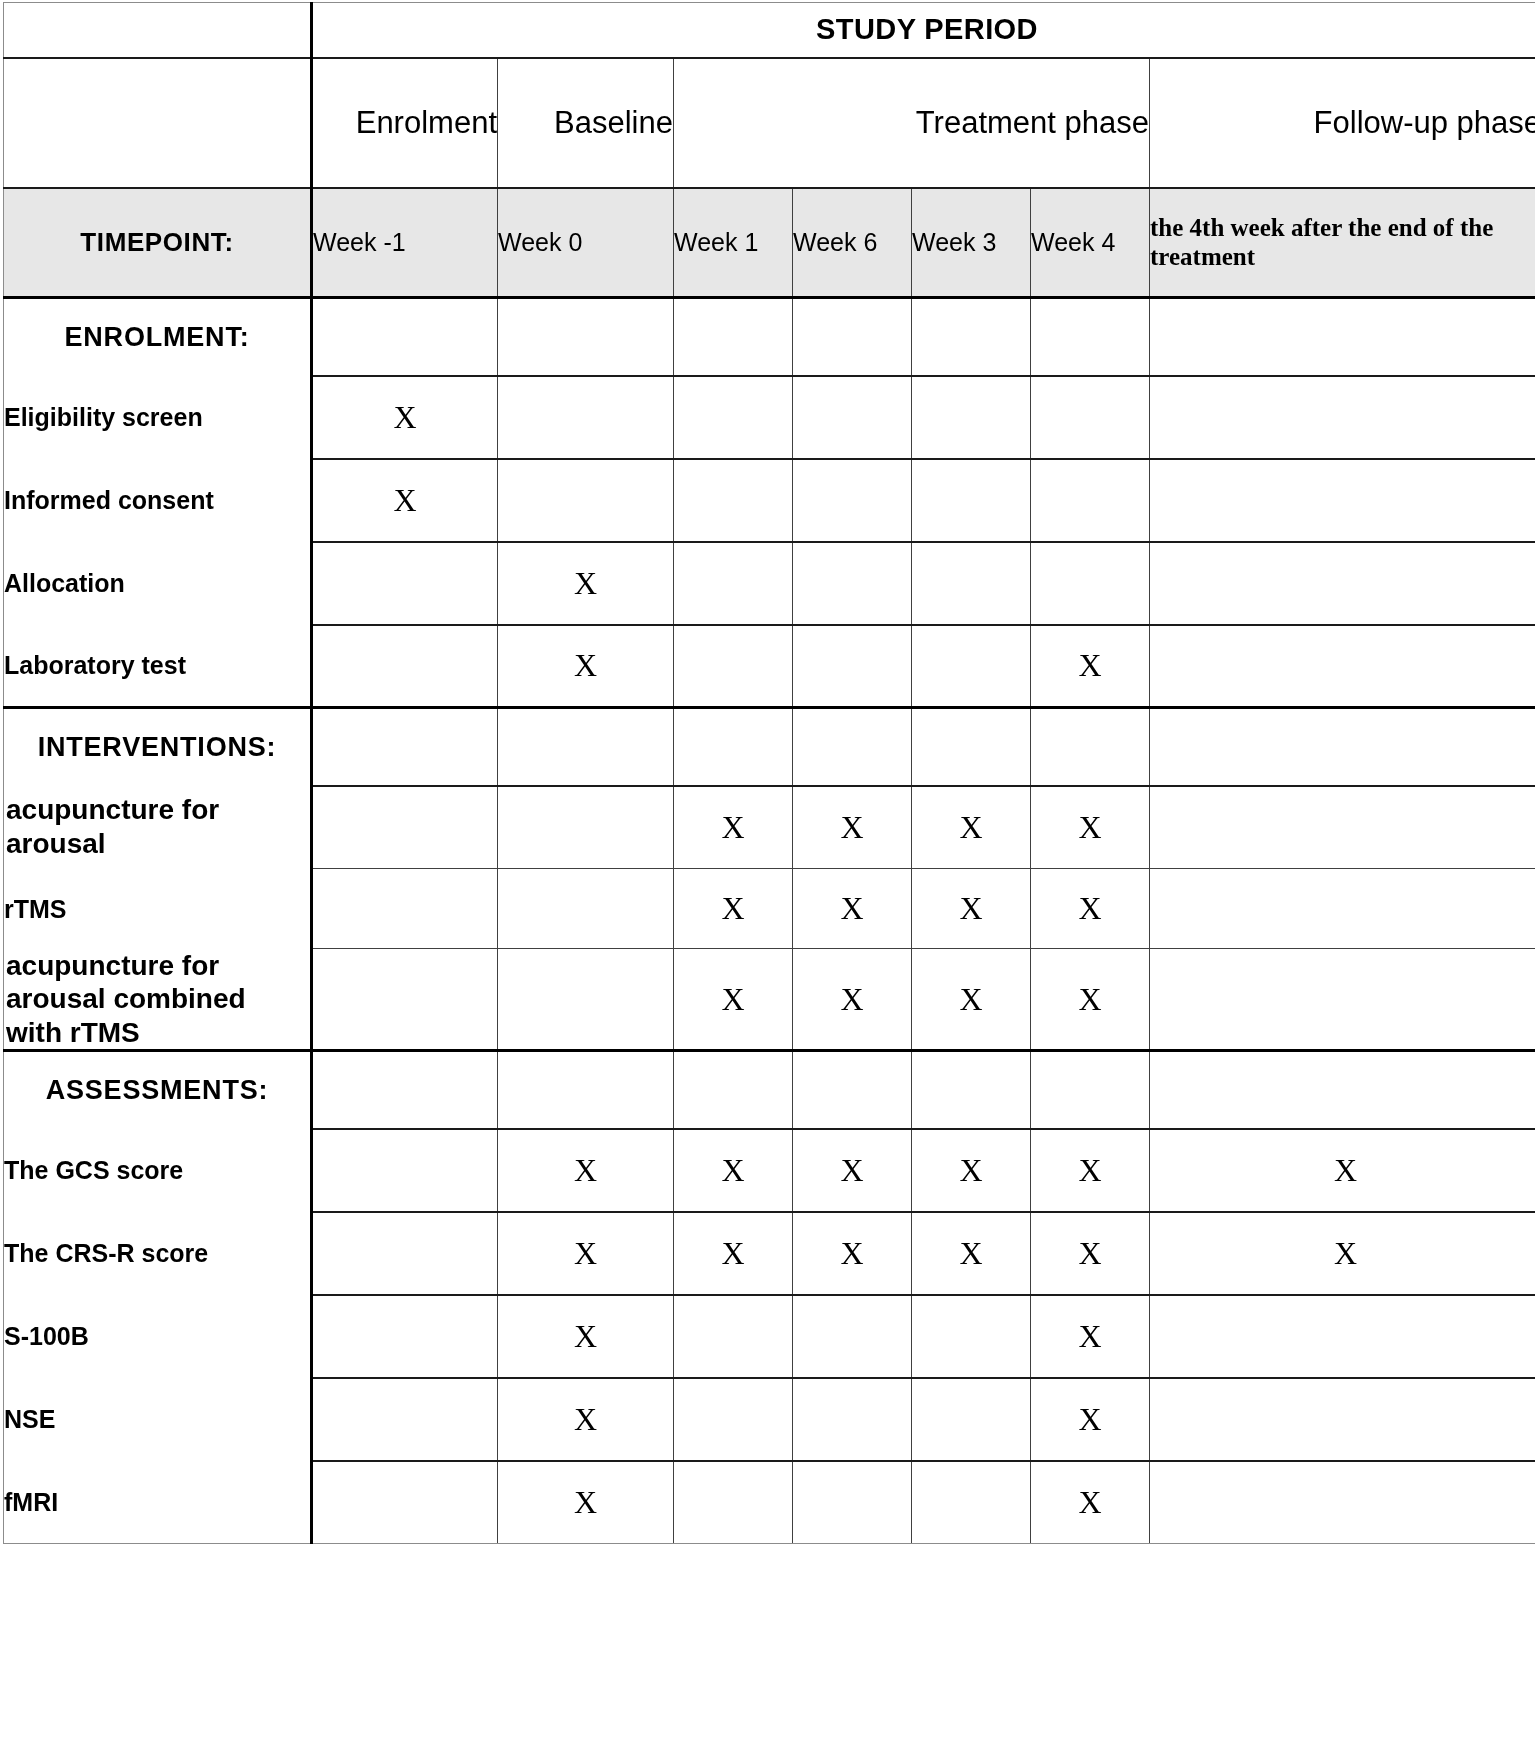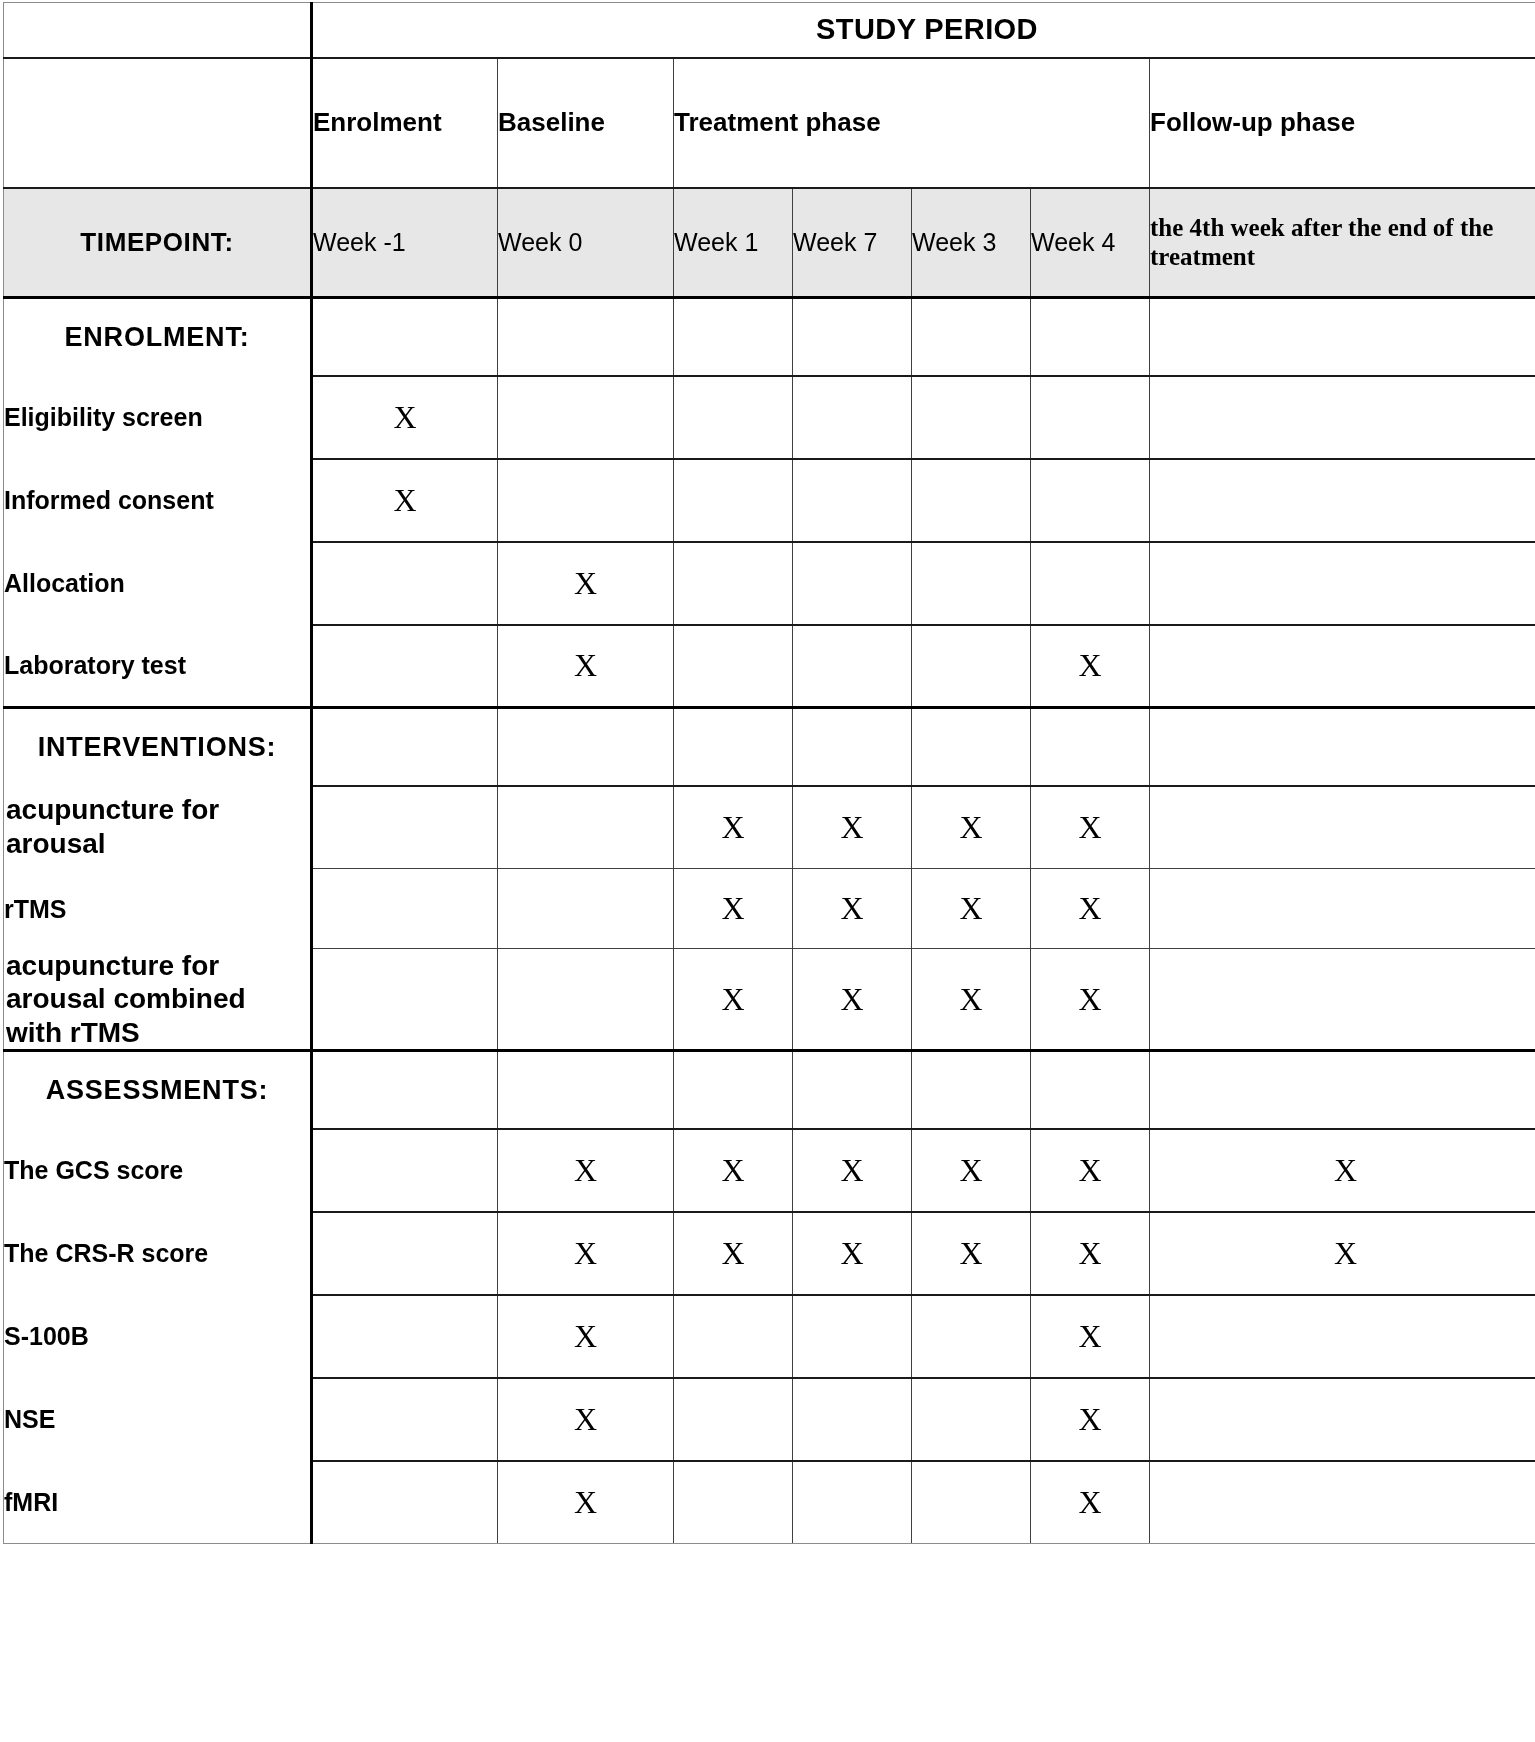--- a/index.html
+++ b/index.html
@@ -60,23 +60,23 @@
   .shaded { background: #e7e7e7 !important; }
 
   
   .hdr-top {
     font-size: 29px;
     font-weight: bold;
     text-align: center;
     letter-spacing: 0.4px;
   }
   .hdr-phase {
-    font-size: 26px;
-    font-weight: bold;
-    text-align: left;
+    font-size: 31px;
+    font-weight: normal;
+    text-align: right;
     line-height: 1.16;
     padding: 4px 6px;
   }
   .timepoint-lbl {
     font-size: 26px;
     font-weight: bold;
     text-align: center;
     letter-spacing: 0.6px;
   }
   .timepoint-val {
@@ -159,21 +159,21 @@
         <td class="hdr-phase bt-med bb-med">Baseline</td>
         <td class="hdr-phase bt-med bb-med" colspan="4">Treatment phase</td>
         <td class="hdr-phase bt-med bb-med b-right-outer">Follow-up phase</td>
       </tr>
 
       <tr class="h-time shaded">
         <td class="timepoint-lbl shaded b-left-outer br-thick bb-thick">TIMEPOINT:</td>
         <td class="timepoint-val shaded bb-thick">Week -1</td>
         <td class="timepoint-val shaded bb-thick">Week 0</td>
         <td class="timepoint-val shaded bb-thick">Week 1</td>
-        <td class="timepoint-val shaded bb-thick">Week 7</td>
+        <td class="timepoint-val shaded bb-thick">Week 6</td>
         <td class="timepoint-val shaded bb-thick">Week 3</td>
         <td class="timepoint-val shaded bb-thick">Week 4</td>
         <td class="timepoint-val-serif shaded bb-thick b-right-outer">the 4th week after the end of the treatment</td>
       </tr>
 
       <tr class="h-sec">
         <td class="sec-head b-left-outer br-thick bb-none">ENROLMENT:</td>
         <td class="cell-empty"></td>
         <td class="cell-empty"></td>
         <td class="cell-empty"></td>

